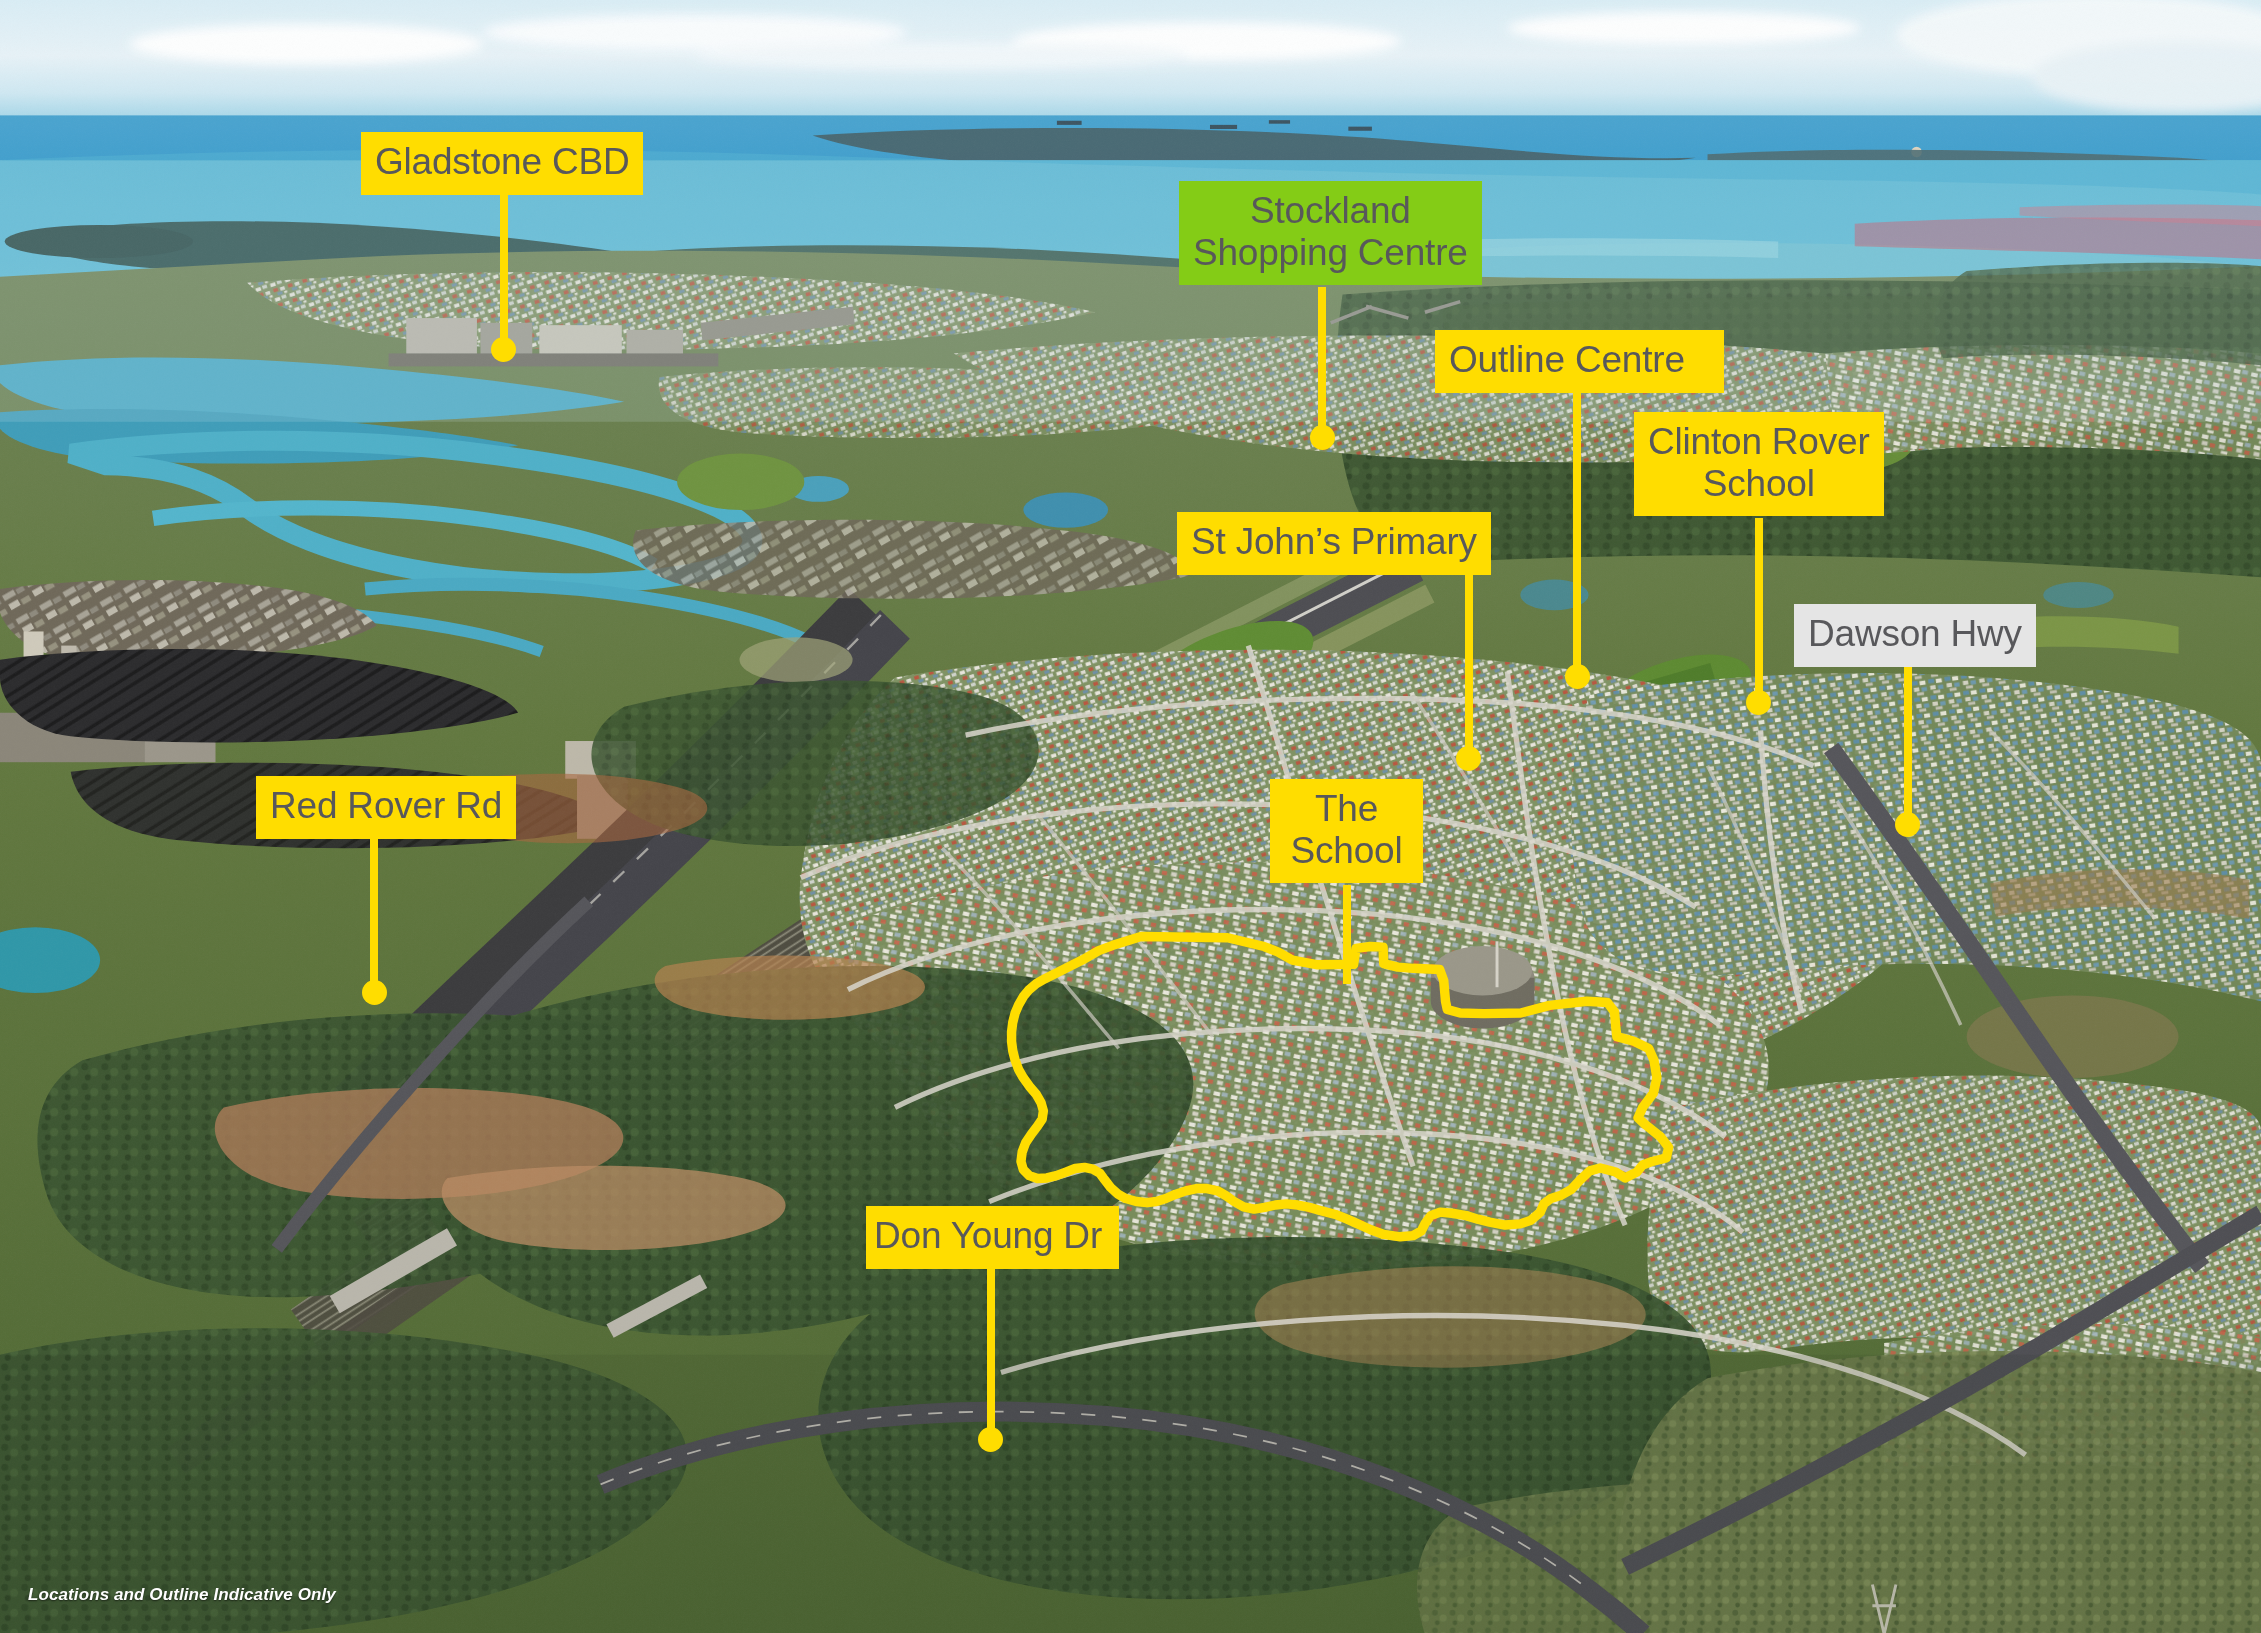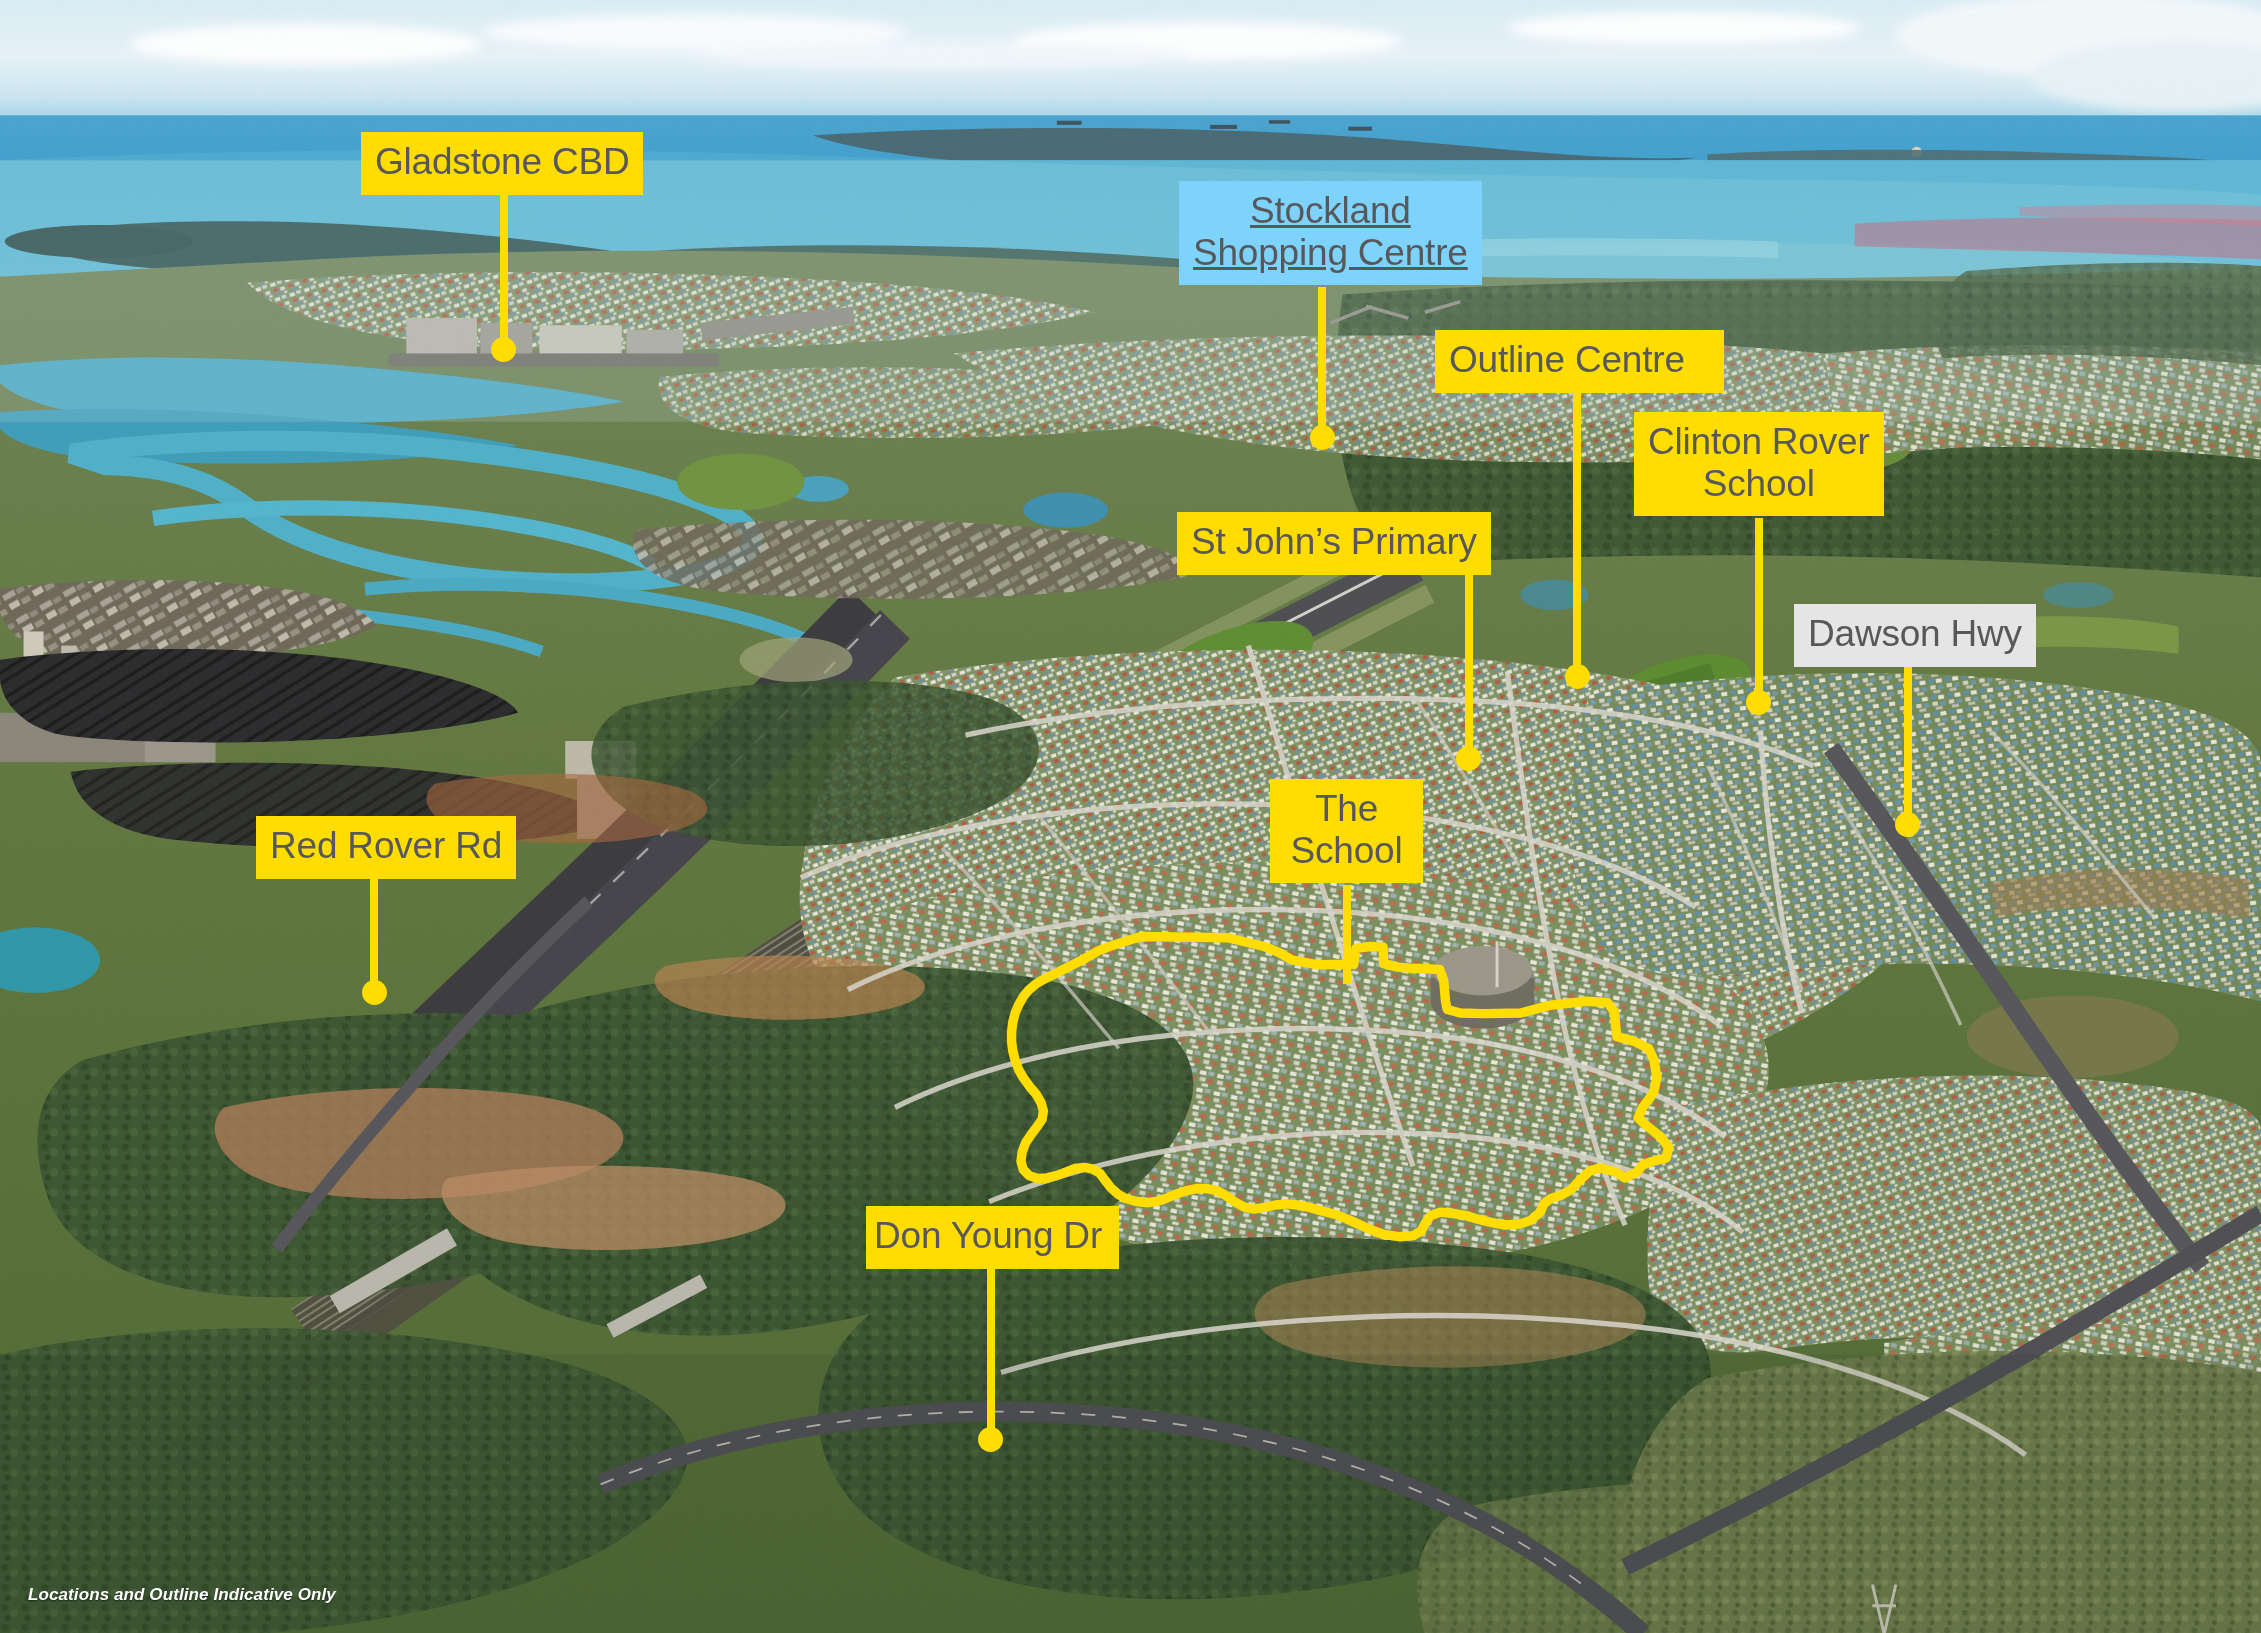--- a/index.html
+++ b/index.html
@@ -360,21 +360,21 @@
 
   <div id="callouts">
       <div class="callout">
         <div class="leader" style="left: 500px; top: 187px; height: 159px; background: rgb(255, 221, 0);"></div>
         <div class="dot" style="left: 491px; top: 337px; width: 25px; height: 25px; background: rgb(255, 221, 0);"></div>
         <div class="box left" style="left: 361px; top: 132px; min-width: 274px; background: rgb(255, 221, 0); color: rgb(88, 88, 91);">Gladstone CBD</div>
       </div>
       <div class="callout">
         <div class="leader" style="left: 1318px; top: 287px; height: 141px; background: rgb(255, 221, 0);"></div>
         <div class="dot" style="left: 1310px; top: 425px; width: 25px; height: 25px; background: rgb(255, 221, 0);"></div>
-        <div class="box" style="left: 1179px; top: 181px; min-width: 294px; background: #7dd3fc; color: rgb(88, 88, 91); text-decoration: underline;">Stockland
+        <div class="box" style="left: 1179px; top: 181px; min-width: 294px; background: #84cc16; color: rgb(88, 88, 91);">Stockland
 Shopping Centre</div>
       </div>
       <div class="callout">
         <div class="leader" style="left: 1573px; top: 384px; height: 287px; background: rgb(255, 221, 0);"></div>
         <div class="dot" style="left: 1565px; top: 664px; width: 25px; height: 25px; background: rgb(255, 221, 0);"></div>
         <div class="box left" style="left: 1435px; top: 330px; min-width: 289px; background: rgb(255, 221, 0); color: rgb(88, 88, 91);">Outline Centre</div>
       </div>
       <div class="callout">
         <div class="leader" style="left: 1755px; top: 518px; height: 177px; background: rgb(255, 221, 0);"></div>
         <div class="dot" style="left: 1746px; top: 690px; width: 25px; height: 25px; background: rgb(255, 221, 0);"></div>
@@ -392,21 +392,21 @@
         <div class="box left" style="left: 1177px; top: 512px; min-width: 299px; background: rgb(255, 221, 0); color: rgb(88, 88, 91); text-align: right;">St John’s Primary</div>
       </div>
       <div class="callout">
         <div class="leader" style="left: 1343px; top: 885px; height: 99px; background: rgb(255, 221, 0);"></div>
         <div class="box" style="left: 1270px; top: 779px; min-width: 153px; background: rgb(255, 221, 0); color: rgb(88, 88, 91);">The
 School</div>
       </div>
       <div class="callout">
         <div class="leader" style="left: 370px; top: 830px; height: 154px; background: rgb(255, 221, 0);"></div>
         <div class="dot" style="left: 362px; top: 980px; width: 25px; height: 25px; background: rgb(255, 221, 0);"></div>
-        <div class="box left" style="left: 256px; top: 776px; min-width: 250px; background: rgb(255, 221, 0); color: rgb(88, 88, 91); margin-top: 40px;">Red Rover Rd</div>
+        <div class="box left" style="left: 256px; top: 776px; min-width: 250px; background: rgb(255, 221, 0); color: rgb(88, 88, 91);">Red Rover Rd</div>
       </div>
       <div class="callout">
         <div class="leader" style="left: 987px; top: 1260px; height: 171px; background: rgb(255, 221, 0);"></div>
         <div class="dot" style="left: 978px; top: 1427px; width: 25px; height: 25px; background: rgb(255, 221, 0);"></div>
         <div class="box left" style="left: 866px; top: 1206px; min-width: 253px; background: rgb(255, 221, 0); color: rgb(88, 88, 91); padding-left: 8px;">Don Young Dr</div>
       </div>
     </div>
 
   <div id="disclaimer" style="color: rgb(255, 255, 255);">Locations and Outline Indicative Only</div>
 

